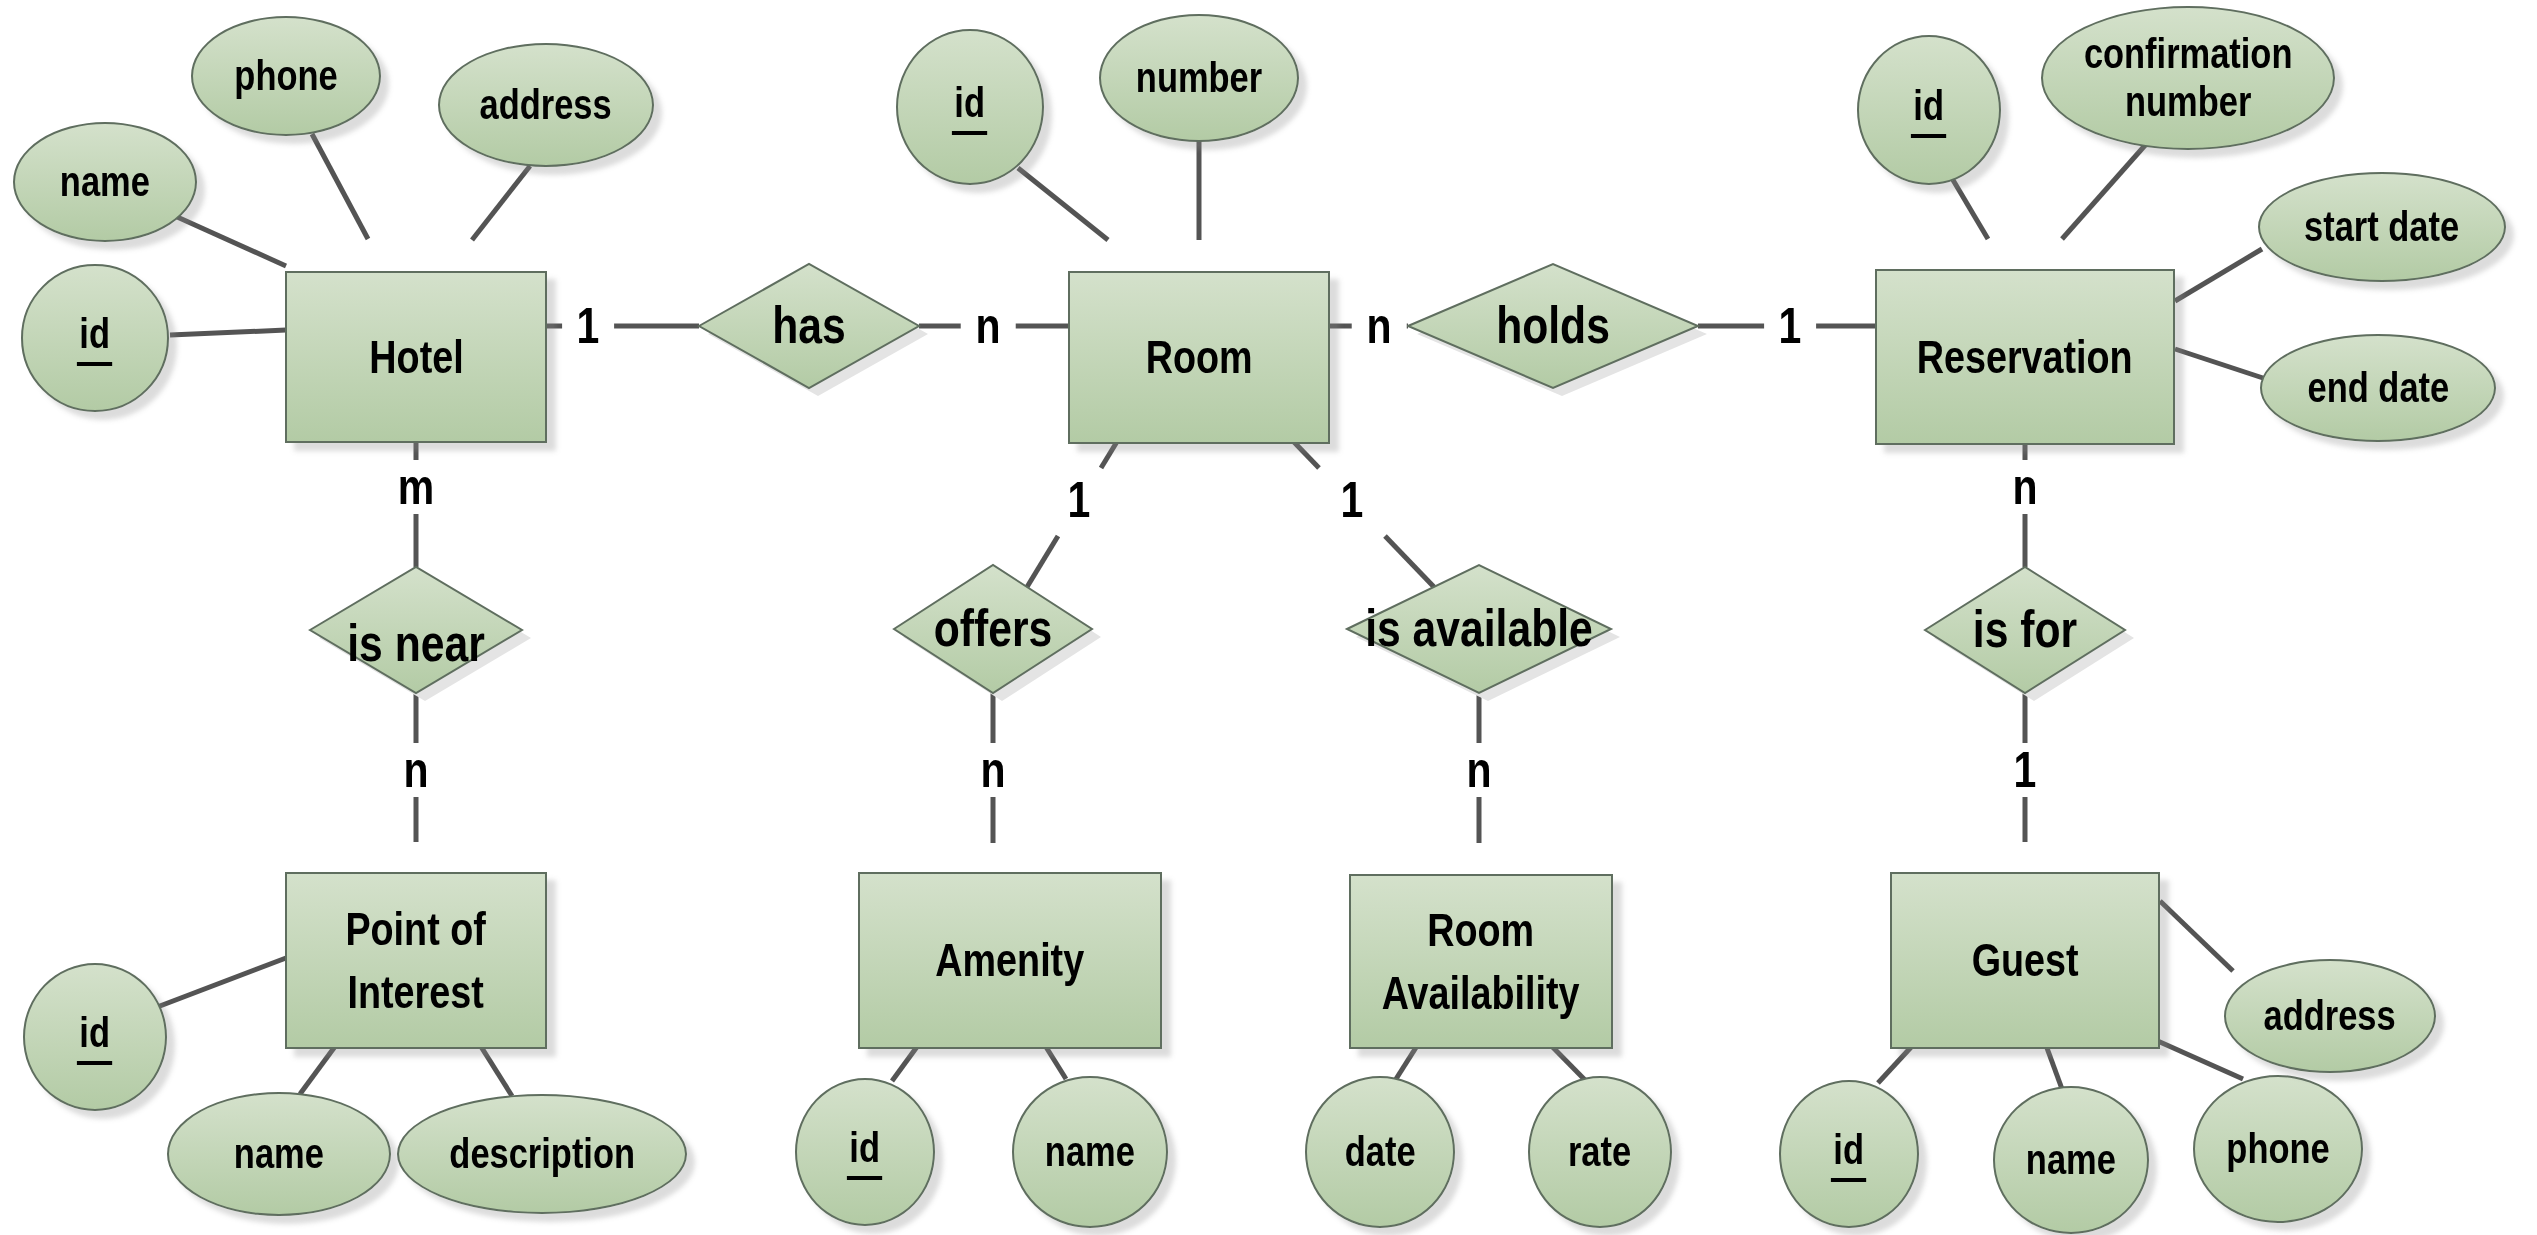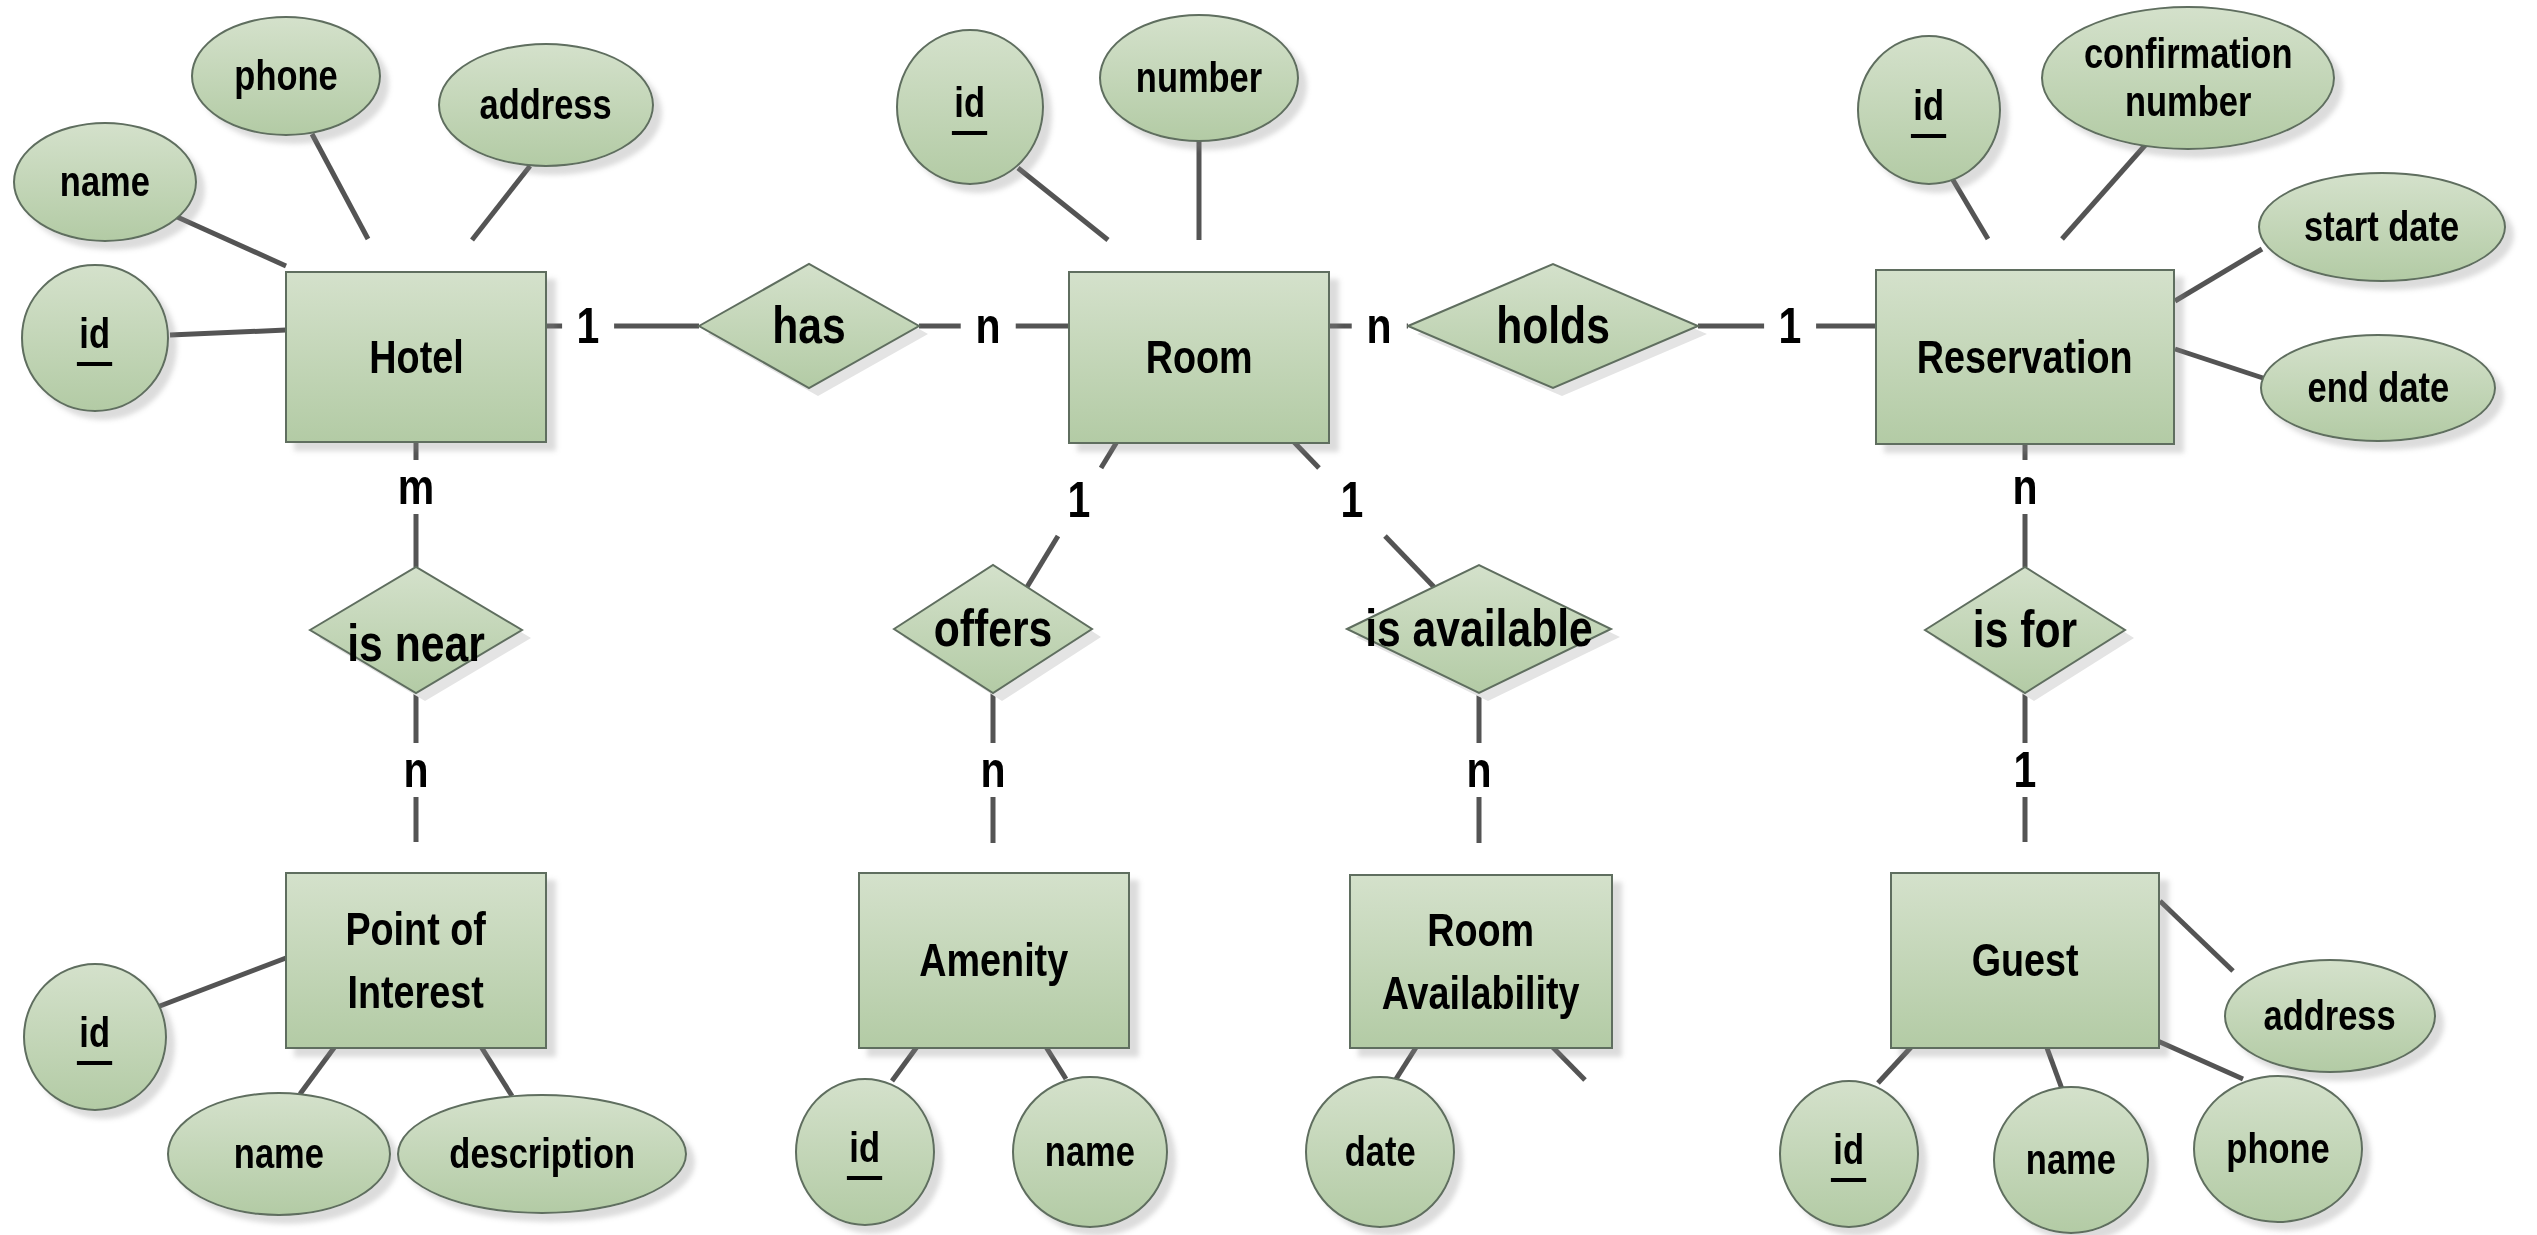--- a/index.html
+++ b/index.html
@@ -119,41 +119,42 @@
     <div class="rel-label" style="left: 1553px; top: 326px;"><span class="tx">holds</span></div>
     <div class="rel-label" style="left: 416px; top: 630px; margin-top: 14px;"><span class="tx">is near</span></div>
     <div class="rel-label" style="left: 993px; top: 629px;"><span class="tx">offers</span></div>
     <div class="rel-label" style="left: 1479px; top: 629px;"><span class="tx">is available</span></div>
     <div class="rel-label" style="left: 2025px; top: 630px;"><span class="tx">is for</span></div>
     <div class="entity" style="left: 285px; top: 239px; width: 262px; height: 172px;"><span class="tx">Hotel</span></div>
     <div class="entity" style="left: 1068px; top: 239px; width: 262px; height: 173px;"><span class="tx">Room</span></div>
     <div class="entity" style="left: 285px; top: 840px; width: 262px; height: 177px;"><span class="tx">Point of
 Interest</span></div>
     <div class="entity" style="left: 1875px; top: 237px; width: 300px; height: 176px;"><span class="tx">Reservation</span></div>
-    <div class="entity" style="left: 858px; top: 840px; width: 272px; height: 177px;"><span class="tx">Amenity</span></div>
+    <div class="entity" style="left: 858px; top: 840px; width: 304px; height: 177px;"><span class="tx">Amenity</span></div>
     <div class="entity" style="left: 1349px; top: 842px; width: 264px; height: 175px;"><span class="tx">Room
 Availability</span></div>
     <div class="entity" style="left: 1890px; top: 840px; width: 270px; height: 177px;"><span class="tx">Guest</span></div>
     <div class="attr" style="left: 191px; top: 16px; width: 190px; height: 120px;"><span class="tx">phone</span></div>
     <div class="attr" style="left: 438px; top: 43px; width: 216px; height: 124px;"><span class="tx">address</span></div>
     <div class="attr" style="left: 13px; top: 122px; width: 184px; height: 120px;"><span class="tx">name</span></div>
     <div class="attr" style="left: 21px; top: 264px; width: 148px; height: 148px;"><span class="tx ul">id</span></div>
     <div class="attr" style="left: 896px; top: 29px; width: 148px; height: 156px;"><span class="tx ul">id</span></div>
     <div class="attr" style="left: 1099px; top: 14px; width: 200px; height: 128px;"><span class="tx">number</span></div>
     <div class="attr" style="left: 1857px; top: 35px; width: 144px; height: 150px;"><span class="tx ul">id</span></div>
     <div class="attr" style="left: 2041px; top: 6px; width: 294px; height: 144px;"><span class="tx">confirmation
 number</span></div>
     <div class="attr" style="left: 2258px; top: 172px; width: 248px; height: 110px;"><span class="tx">start date</span></div>
     <div class="attr" style="left: 2260px; top: 334px; width: 236px; height: 108px;"><span class="tx">end date</span></div>
     <div class="attr" style="left: 23px; top: 963px; width: 144px; height: 148px;"><span class="tx ul">id</span></div>
     <div class="attr" style="left: 167px; top: 1092px; width: 224px; height: 124px;"><span class="tx">name</span></div>
     <div class="attr" style="left: 397px; top: 1094px; width: 290px; height: 120px;"><span class="tx">description</span></div>
     <div class="attr" style="left: 795px; top: 1078px; width: 140px; height: 148px;"><span class="tx ul">id</span></div>
     <div class="attr" style="left: 1012px; top: 1076px; width: 156px; height: 152px;"><span class="tx">name</span></div>
     <div class="attr" style="left: 1305px; top: 1076px; width: 150px; height: 152px;"><span class="tx">date</span></div>
+    <div class="attr" style="left: 1528px; top: 1076px; width: 144px; height: 152px;"><span class="tx">rate</span></div>
     <div class="attr" style="left: 1779px; top: 1080px; width: 140px; height: 148px;"><span class="tx ul">id</span></div>
     <div class="attr" style="left: 1993px; top: 1086px; width: 156px; height: 148px;"><span class="tx">name</span></div>
     <div class="attr" style="left: 2193px; top: 1075px; width: 170px; height: 148px;"><span class="tx">phone</span></div>
     <div class="attr" style="left: 2224px; top: 959px; width: 212px; height: 114px;"><span class="tx">address</span></div>
     <div class="card" style="left: 588px; top: 326px;"><span class="tx">1</span></div>
     <div class="card" style="left: 988px; top: 326px;"><span class="tx">n</span></div>
     <div class="card" style="left: 1379px; top: 326px;"><span class="tx">n</span></div>
     <div class="card" style="left: 1790px; top: 326px;"><span class="tx">1</span></div>
     <div class="card" style="left: 416px; top: 487px;"><span class="tx">m</span></div>
     <div class="card" style="left: 416px; top: 770px;"><span class="tx">n</span></div>

